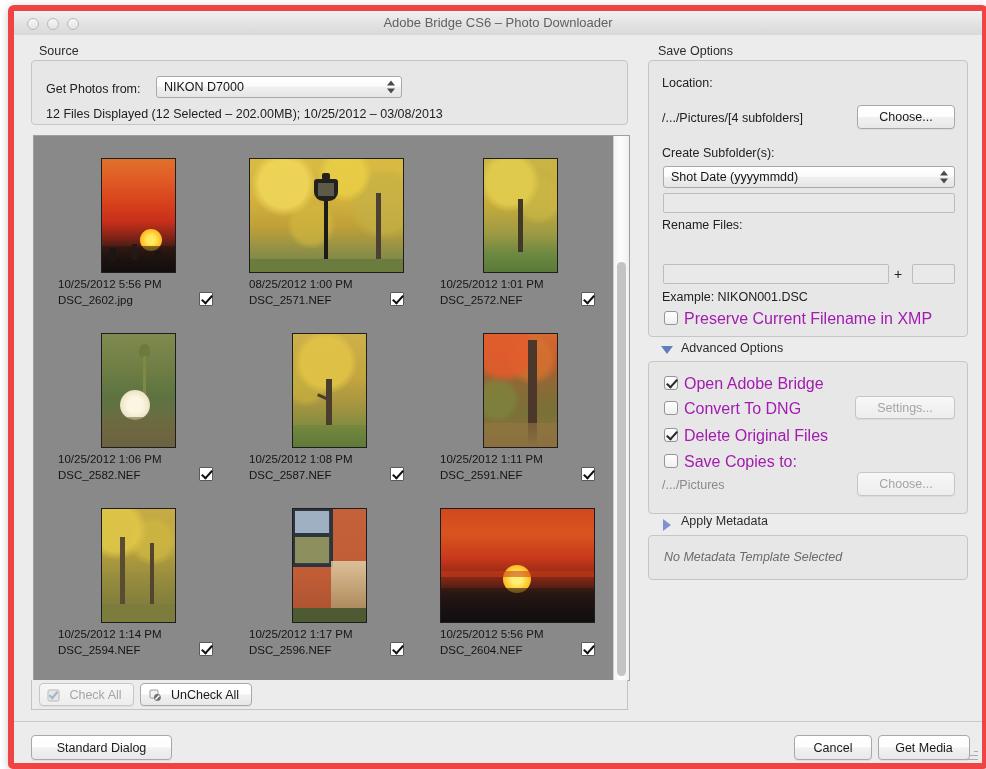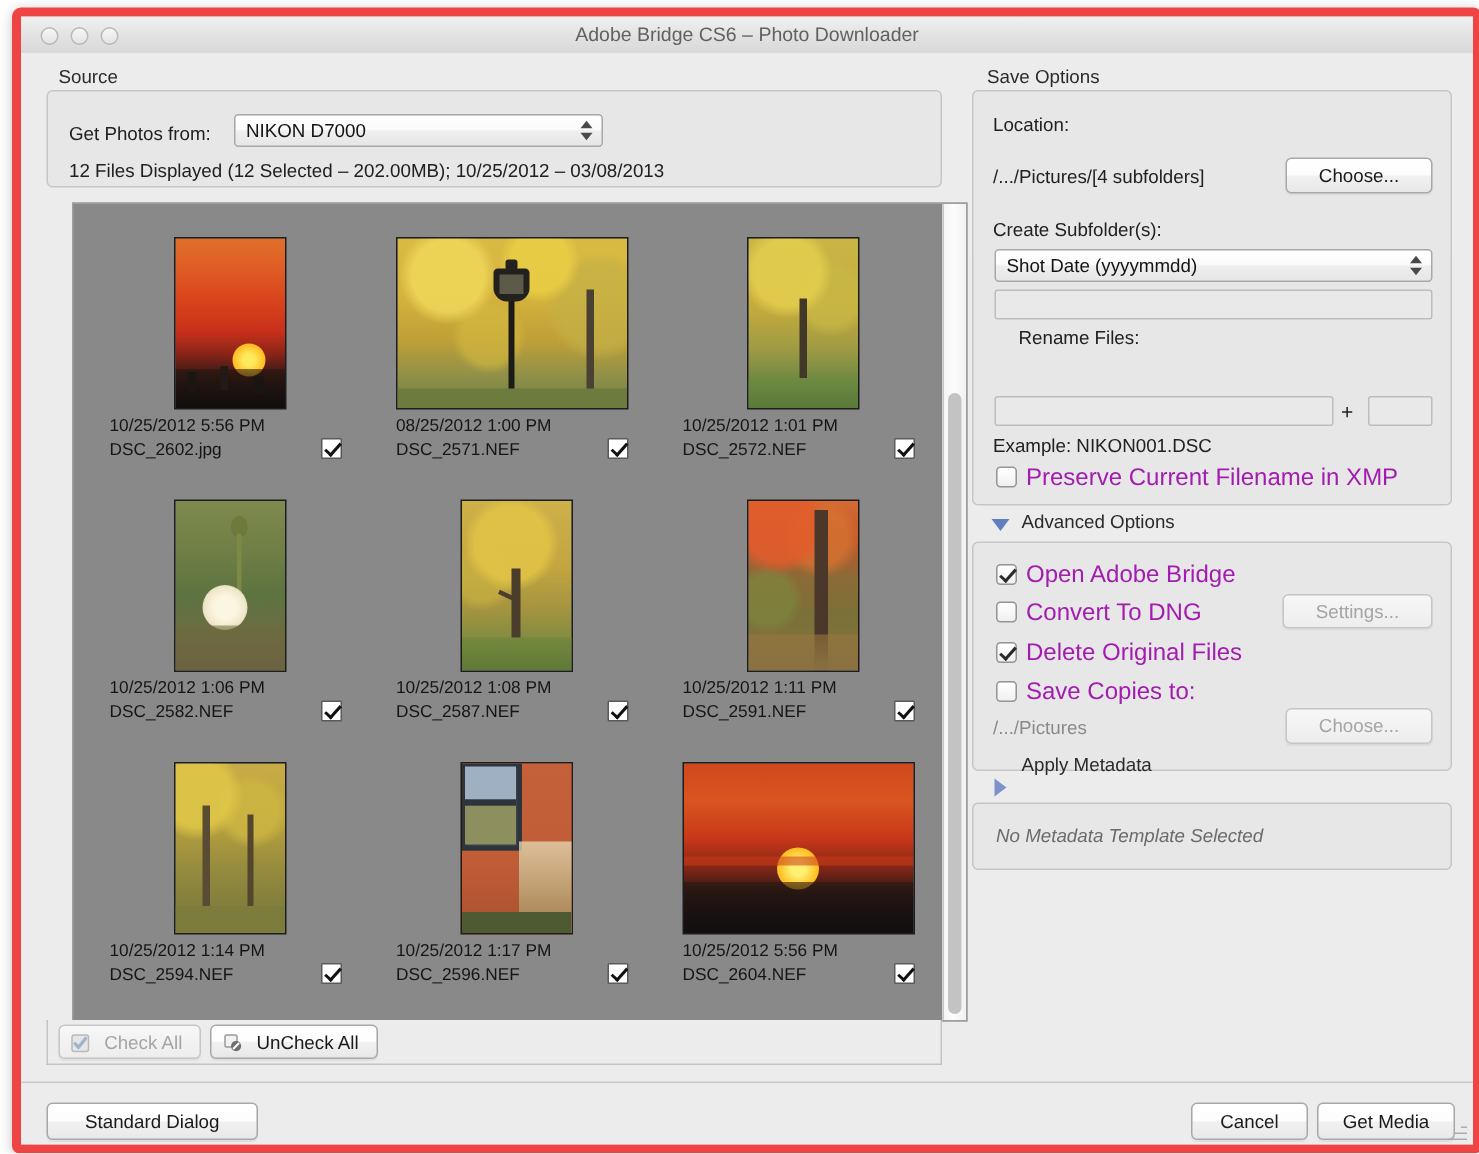--- a/index.html
+++ b/index.html
@@ -295,21 +295,21 @@
       <div class="grp-label" style="left:25px; top:9px;">Source</div>
       <div class="grp-box" style="left:17px; top:25px; width:597px; height:65px;"></div>
 
       <div class="lbl" style="left:32px; top:47px;">Get Photos from:</div>
       <div class="popup" style="left:142px; top:41px; width:246px; height:22px;">
         <span class="ptext">NIKON D7000</span>
         <span class="arrows"></span>
       </div>
       <div class="lbl" style="left:32px; top:72px;">12 Files Displayed (12 Selected – 202.00MB); 10/25/2012 – 03/08/2013</div>
 
-      <div class="thumb-panel" style="left:34px; top:100px; width:597px; height:546px;padding-left:34px;">
+      <div class="thumb-panel" style="left:19px; top:100px; width:597px; height:546px;padding-left:34px;">
 
         <div class="thumb-cell" style="left:18px; top:22px; width:175px; height:175px;">
           <div class="thumb-img" style="left:49px; top:0px; width:75px; height:115px; background:
                linear-gradient(to bottom,#e0702b 0%, #e05c25 18%, #d8421c 38%, #c8301a 55%, #8a2418 68%, #3a1b14 80%, #171212 100%);">
             <div style="position:absolute;left:38px;top:70px;width:22px;height:22px;border-radius:50%;background:radial-gradient(circle,#ffe95c 25%,#ffc22a 60%,#f99a18 100%);"></div>
             <div style="position:absolute;left:0;bottom:0;width:100%;height:26px;background:linear-gradient(to bottom,rgba(40,22,16,0.55),#120e0e);"></div>
             <div style="position:absolute;left:8px;bottom:10px;width:6px;height:14px;background:#1b1614;"></div>
             <div style="position:absolute;left:30px;bottom:12px;width:5px;height:16px;background:#211a17;"></div>
             <div style="position:absolute;left:52px;bottom:9px;width:7px;height:12px;background:#1a1513;"></div>
           </div>
@@ -474,21 +474,21 @@
         <span>Choose...</span>
       </div>
 
       <div class="lbl" style="left:648px; top:111px;">Create Subfolder(s):</div>
       <div class="popup" style="left:649px; top:131px; width:292px; height:22px;">
         <span class="ptext">Shot Date (yyyymmdd)</span>
         <span class="arrows"></span>
       </div>
       <div class="tinput" style="left:649px; top:158px; width:292px; height:20px;"></div>
 
-      <div class="lbl" style="left:648px; top:183px;margin-left:17px;">Rename Files:</div>
+      <div class="lbl" style="left:648px; top:183px;">Rename Files:</div>
       <div class="tinput" style="left:649px; top:229px; width:226px; height:20px;"></div>
       <div class="lbl" style="left:880px; top:231px; font-size:14px;">+</div>
       <div class="tinput" style="left:898px; top:229px; width:43px; height:20px;"></div>
 
       <div class="lbl" style="left:648px; top:255px;">Example:  NIKON001.DSC</div>
 
       <div class="chk-row" style="left:650px; top:276px;">
         <div class="chkbox"></div>
         <div class="chk-label">Preserve Current Filename in XMP</div>
       </div>
@@ -519,21 +519,21 @@
         <div class="chkbox"></div>
         <div class="chk-label">Save Copies to:</div>
       </div>
 
       <div class="lbl lbl-dim" style="left:648px; top:443px;">/.../Pictures</div>
       <div class="btn disabled" style="left:843px; top:437px; width:98px; height:24px;">
         <span>Choose...</span>
       </div>
 
       <div class="tri tri-right" style="left:649px; top:484px;"></div>
-      <div class="grp-label" style="left:667px; top:468px;">Apply Metadata</div>
+      <div class="grp-label" style="left:667px; top:479px;">Apply Metadata</div>
       <div class="grp-box" style="left:634px; top:500px; width:320px; height:45px;"></div>
       <div class="lbl lbl-italic" style="left:650px; top:515px;">No Metadata Template Selected</div>
 
       <div class="sep-line" style="left:0px; top:686px; width:968px; height:1px;"></div>
       <div class="btn" style="left:17px; top:700px; width:141px; height:25px;">
         <span>Standard Dialog</span>
       </div>
       <div class="btn" style="left:780px; top:700px; width:78px; height:25px;">
         <span>Cancel</span>
       </div>

